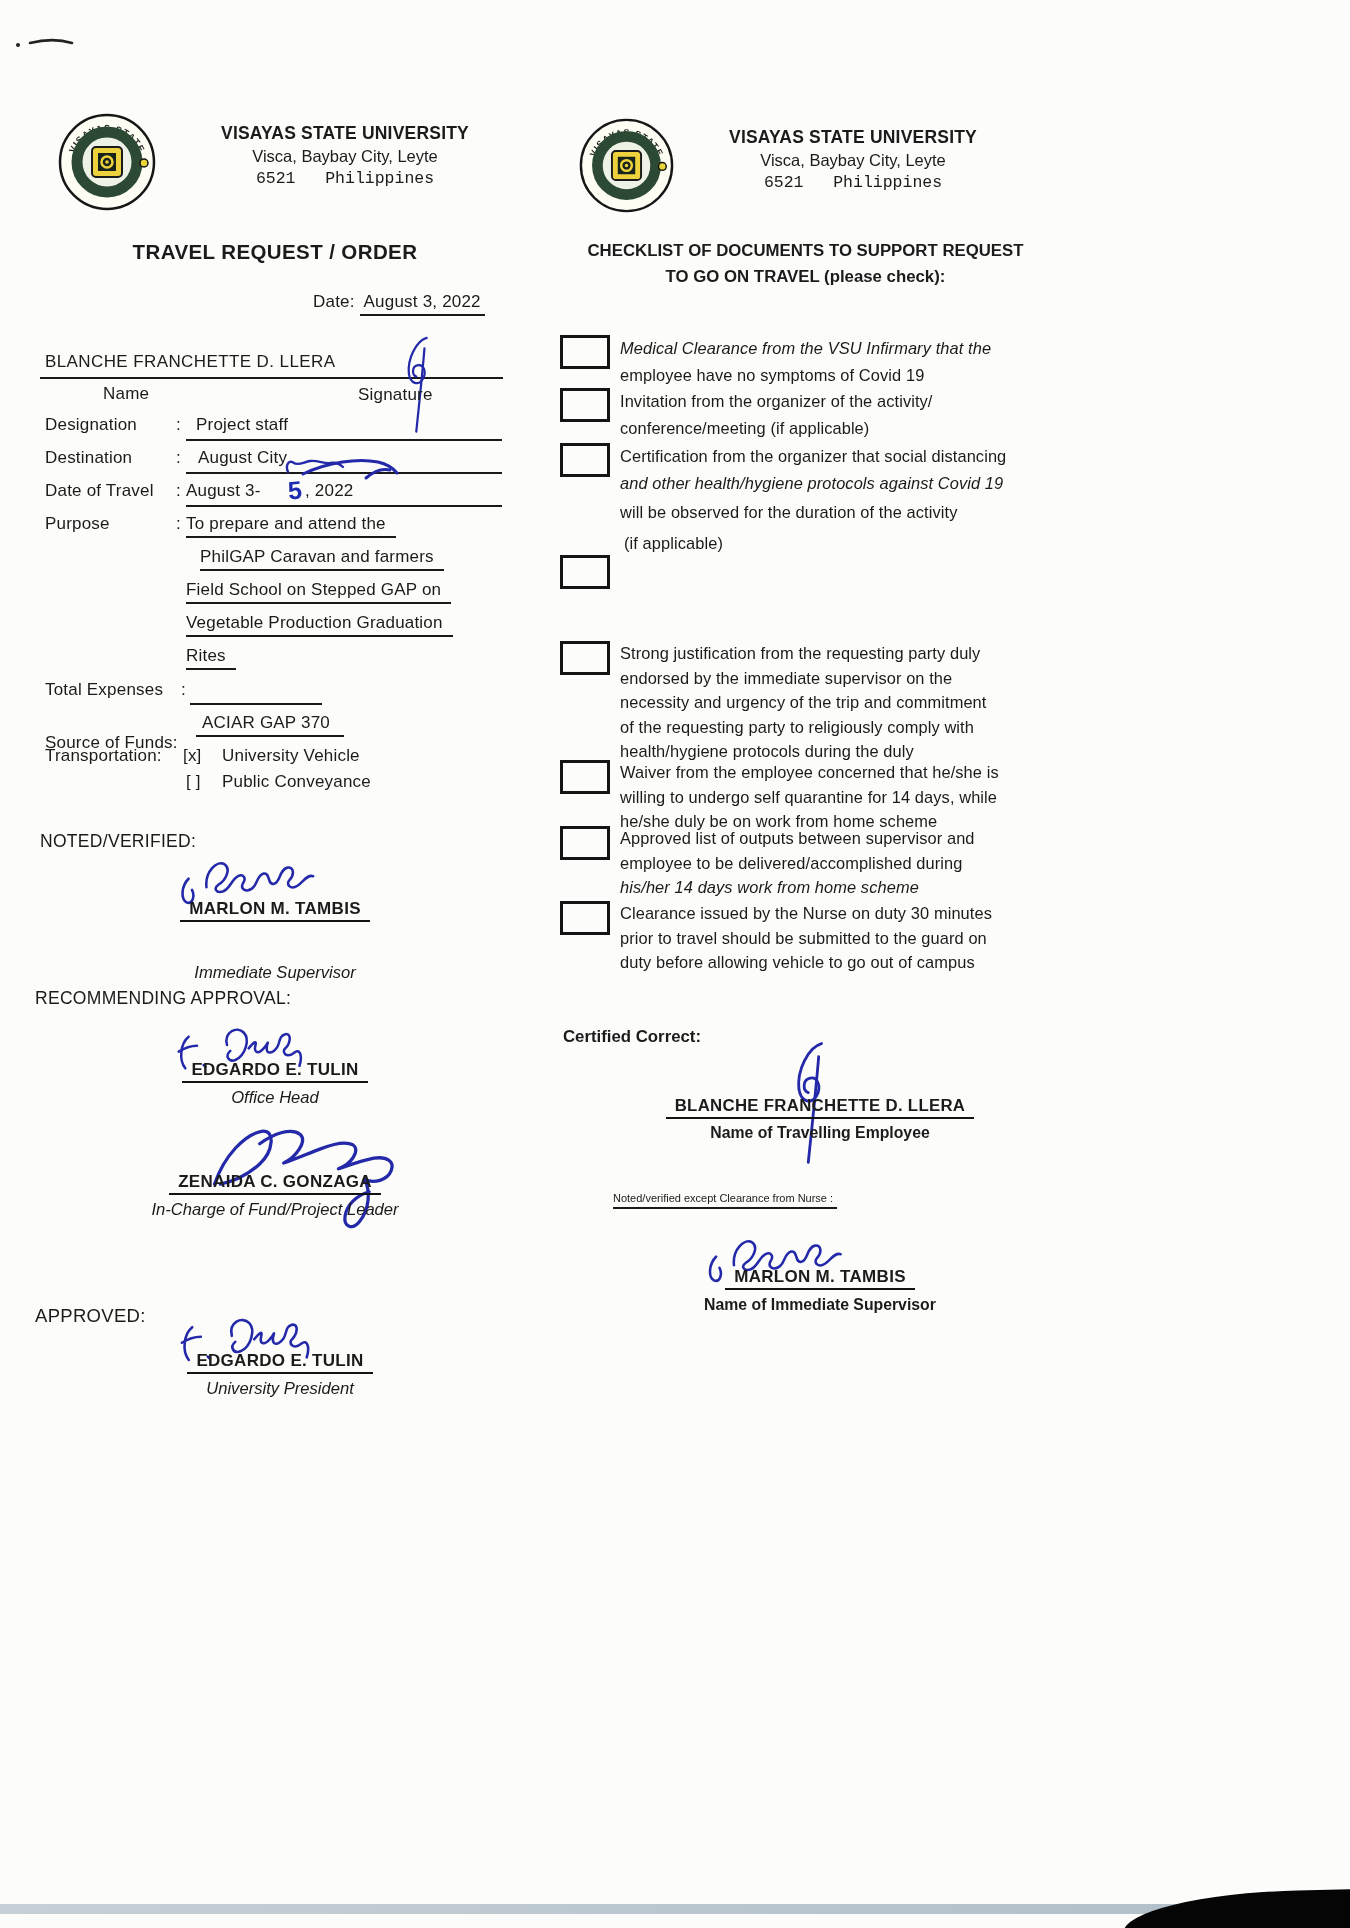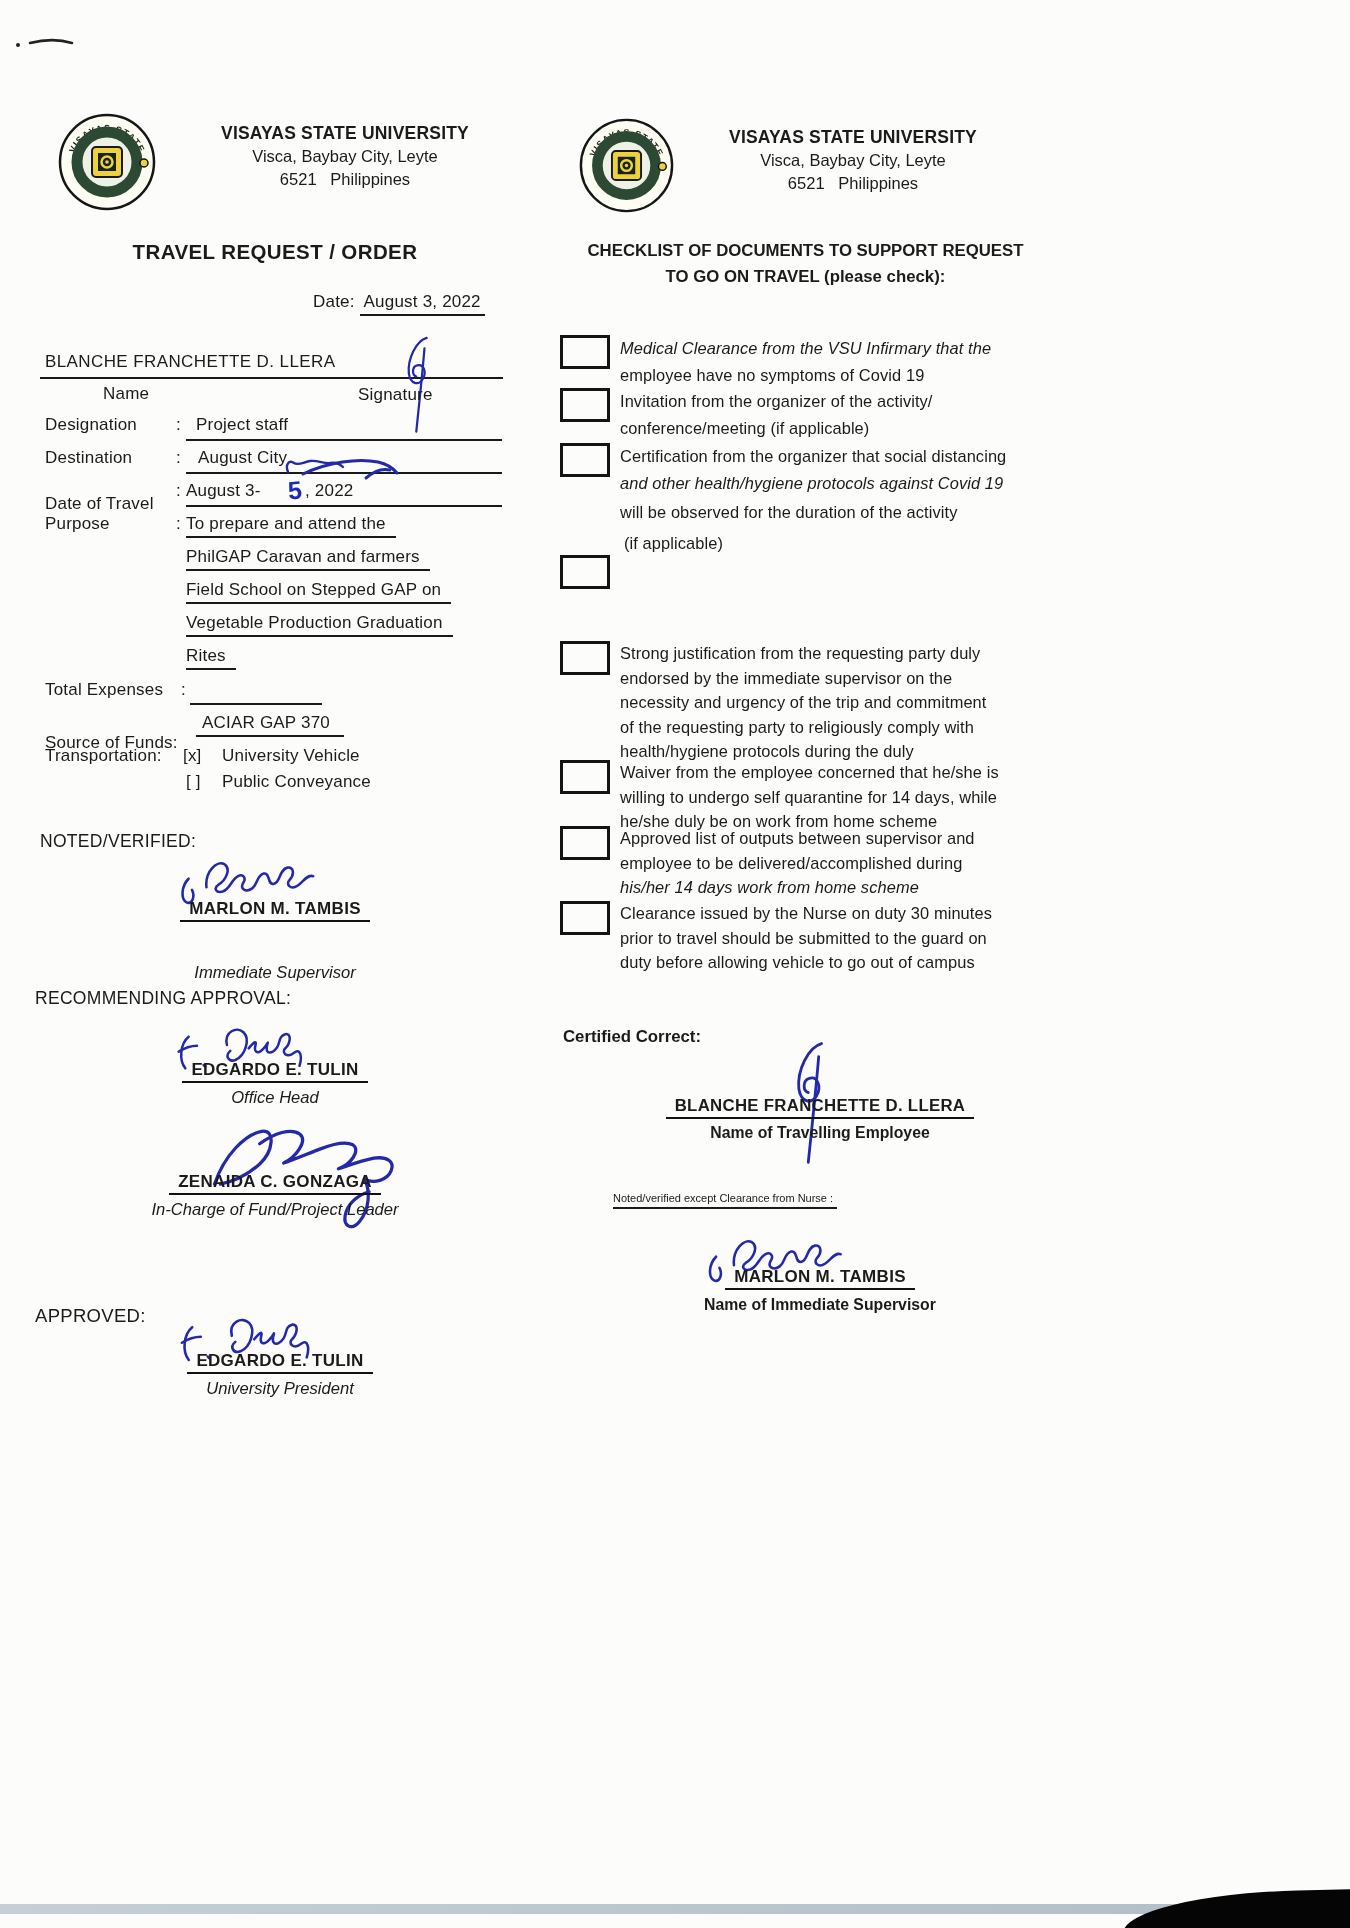--- a/index.html
+++ b/index.html
@@ -2,21 +2,21 @@
 <html><head>
 <meta charset="utf-8">
 <style>
   html,body{margin:0;padding:0;background:#e8e8e6;}
   #page{position:relative;width:1350px;height:1928px;margin:0 auto;background:#fcfcfa;
         font-family:"Liberation Sans",sans-serif;color:#1b1b1b;overflow:hidden;}
   .abs{position:absolute;}
   .ctr{text-align:center;}
   .bold{font-weight:bold;}
   .ital{font-style:italic;}
-  .pre{white-space:pre;}
+  .pre{white-space:pre;font-family:Liberation Mono, monospace;}
   .hdr-org{font-weight:bold;font-size:17.5px;line-height:23px;letter-spacing:.2px;}
   .hdr-addr{font-size:16.5px;line-height:22.5px;}
   .form-title{font-size:20.5px;font-weight:bold;letter-spacing:.4px;}
   .ck-title{font-size:16.8px;font-weight:bold;line-height:26px;}
   .fld{font-size:17px;letter-spacing:.2px;}
   .line{position:absolute;border-bottom:2px solid #1a1a1a;}
   .uv{display:inline-block;border-bottom:2px solid #1a1a1a;padding:0 10px 2px 0;}
   .uv2{display:inline-block;border-bottom:2px solid #1a1a1a;padding:0 14px 2px 6px;}
   .chk{position:absolute;left:2px;top:0;width:44px;height:28px;border:3px solid #141414;background:transparent;}
   .ck-item{position:absolute;left:558px;width:480px;}
@@ -111,34 +111,34 @@
 
   <div class="abs fld" style="left:45px;top:448px;">Destination</div>
   <div class="abs fld" style="left:176px;top:448px;">:</div>
   <div class="abs fld" style="left:198px;top:448px;">August City</div>
   <div class="line" style="left:186px;top:472px;width:316px;"></div>
   <svg class="sig" style="left:300px;top:452px;" width="100" height="32" viewBox="0 0 100 32">
     <path d="M3 22 C28 10 58 6 78 10 C87 12 93 16 97 21"></path>
     <path d="M66 26 C74 19 82 16 90 18"></path>
   </svg>
 
-  <div class="abs fld" style="left:45px;top:494px;">Date of Travel</div>
+  <div class="abs fld" style="left:45px;top:481px;">Date of Travel</div>
   <div class="abs fld" style="left:176px;top:481px;">:</div>
   <div class="abs fld" style="left:186px;top:481px;">August 3-</div>
   <span class="hand5" style="left:288px;top:476px;">5</span>
   <div class="abs fld" style="left:305px;top:481px;">, 2022</div>
   <div class="line" style="left:186px;top:505px;width:316px;"></div>
   <svg class="sig" style="left:282px;top:456px;" width="64" height="22" viewBox="0 0 64 22">
     <path d="M6 16 C3 9 7 3 12 7 C16 10 22 6 28 5 C36 4 42 8 48 7 C53 6 58 8 61 11" style="stroke-width:2.4"></path>
   </svg>
 
   <div class="abs fld" style="left:45px;top:514px;">Purpose</div>
   <div class="abs fld" style="left:176px;top:514px;">:</div>
   <div class="abs fld uv" style="left:186px;top:514px;">To prepare and attend the</div>
-  <div class="abs fld uv" style="left:186px;top:547px;">PhilGAP Caravan and farmers</div>
+  <div class="abs fld uv" style="left:200px;top:547px;">PhilGAP Caravan and farmers</div>
   <div class="abs fld uv" style="left:186px;top:580px;">Field School on Stepped GAP on</div>
   <div class="abs fld uv" style="left:186px;top:613px;">Vegetable Production Graduation</div>
   <div class="abs fld uv" style="left:186px;top:646px;">Rites</div>
 
   <div class="abs fld" style="left:45px;top:680px;">Total Expenses</div>
   <div class="abs fld" style="left:181px;top:680px;">:</div>
   <div class="line" style="left:190px;top:703px;width:132px;"></div>
 
   <div class="abs fld" style="left:45px;top:713px;margin-top:20px;">Source of Funds:</div>
   <div class="abs fld uv2" style="left:196px;top:713px;">ACIAR GAP 370</div>

